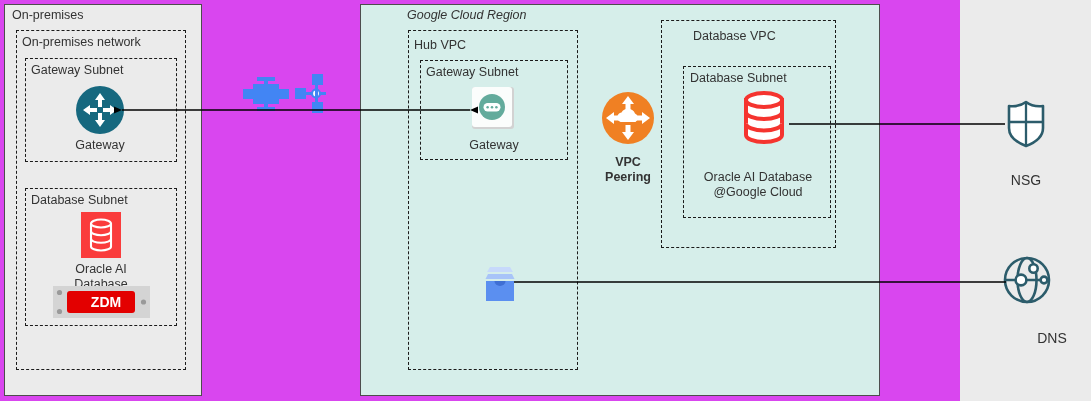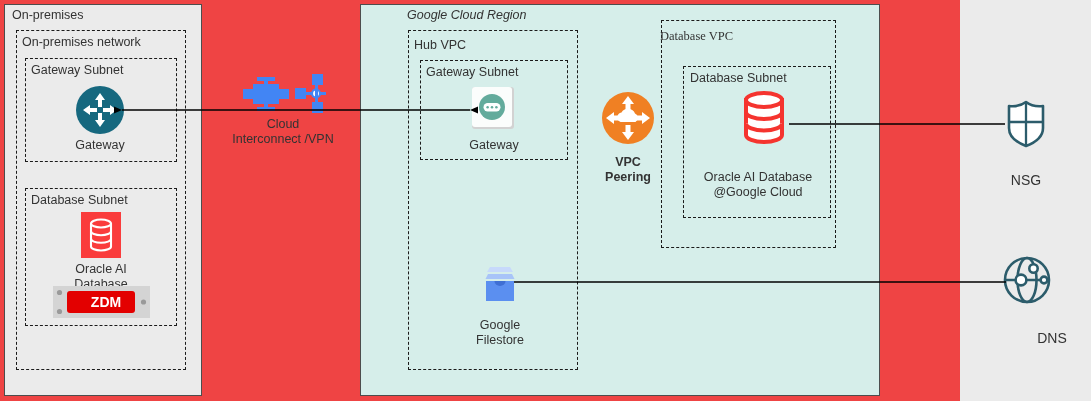--- a/index.html
+++ b/index.html
@@ -7,21 +7,21 @@
     padding: 0;
     background: #ffffff;
   }
   body {
     font-family: "Liberation Sans", sans-serif;
   }
   #diagram {
     position: relative;
     width: 1091px;
     height: 401px;
-    background: #ef4444;
+    background: #d946ef;
     overflow: hidden;
   }
   .panel {
     position: absolute;
     box-sizing: border-box;
   }
   .solid-panel {
     border: 1px solid #4d4d4d;
   }
   .dashed-box {
@@ -134,22 +134,20 @@
         <rect x="58" y="17" width="11" height="11" stroke="none"></rect>
         <rect x="68" y="21" width="8" height="3" stroke="none"></rect>
         <circle cx="79" cy="22.5" r="4" fill="#ffffff" stroke-width="2.2"></circle>
         <rect x="83" y="21" width="6" height="3" stroke="none"></rect>
         <rect x="85" y="3" width="11" height="11" stroke="none" transform="translate(-10,0)"></rect>
         <rect x="85" y="31" width="11" height="11" stroke="none" transform="translate(-10,0)"></rect>
         <rect x="88" y="8" width="3" height="28" stroke="none" transform="translate(-10,0)"></rect>
       </g>
     </svg>
   </div>
-  <div class="node-caption" style="left:208px; top:117px; width:150px;">Cloud
-Interconnect /VPN</div>
 
   <div class="panel solid-panel" style="left:360px; top:4px; width:520px; height:392px; background:#d6eeea;">
   </div>
   <div class="box-label italic-label" style="left:367px; top:9px;margin-left:40px;">Google Cloud Region</div>
 
   <div class="dashed-box" style="left:408px; top:30px; width:170px; height:340px;"></div>
   <div class="box-label" style="left:414px; top:39px;">Hub VPC</div>
 
   <div class="dashed-box" style="left:420px; top:60px; width:148px; height:100px;"></div>
   <div class="box-label" style="left:426px; top:66px;">Gateway Subnet</div>
@@ -168,40 +166,38 @@
   <div class="node-caption" style="left:444px; top:138px; width:100px;">Gateway</div>
 
   <div class="icon-wrap" style="left:478px; top:263px;">
     <svg width="44" height="44" viewBox="0 0 44 44">
       <path d="M12 4 L32 4 L35 9 L9 9 Z" fill="#c7d9fb"></path>
       <path d="M10 11 L34 11 L36.5 16 L7.5 16 Z" fill="#a8c4f8"></path>
       <path d="M8 18 L36 18 L36 38 L8 38 Z" fill="#5b8ff0"></path>
       <path d="M16.5 18 L27.5 18 A5.5 5 0 0 1 16.5 18 Z" fill="#3f6fd4"></path>
     </svg>
   </div>
-  <div class="node-caption" style="left:450px; top:318px; width:100px;">Google
-Filestore</div>
 
   <div class="icon-wrap" style="left:601px; top:91px;">
     <svg width="54" height="54" viewBox="0 0 54 54">
       <circle cx="27" cy="27" r="26" fill="#f08023"></circle>
       <g fill="#ffffff">
         <path d="M27 5 L33 13 L29.5 13 L29.5 20 L24.5 20 L24.5 13 L21 13 Z"></path>
         <path d="M27 49 L21 41 L24.5 41 L24.5 34 L29.5 34 L29.5 41 L33 41 Z"></path>
         <path d="M5 27 L13 21 L13 24.5 L20 24.5 L20 29.5 L13 29.5 L13 33 Z"></path>
         <path d="M49 27 L41 33 L41 29.5 L34 29.5 L34 24.5 L41 24.5 L41 21 Z"></path>
         <path d="M19.5 31 A5 5 0 0 1 20.5 21.4 A7.5 7.5 0 0 1 34 22.5 A4.8 4.8 0 0 1 34.5 31 Z"></path>
       </g>
     </svg>
   </div>
   <div class="node-caption" style="left:588px; top:155px; width:80px;font-weight:bold;">VPC
 Peering</div>
 
   <div class="dashed-box" style="left:661px; top:20px; width:175px; height:228px;"></div>
-  <div class="box-label" style="left:660px; top:30px;font-family:Liberation Serif, serif;">Database VPC</div>
+  <div class="box-label" style="left:693px; top:30px;">Database VPC</div>
 
   <div class="dashed-box" style="left:683px; top:66px; width:148px; height:152px;"></div>
   <div class="box-label" style="left:690px; top:72px;">Database Subnet</div>
 
   <div class="icon-wrap" style="left:739px; top:90px;">
     <svg width="50" height="56" viewBox="0 0 50 56">
       <g fill="#ffffff" stroke="#f5342f" stroke-width="4">
         <path d="M7 10 L7 45 A18 7 0 0 0 43 45 L43 10 Z"></path>
         <ellipse cx="25" cy="10" rx="18" ry="7"></ellipse>
         <path d="M7 22 A18 7 0 0 0 43 22"></path>

